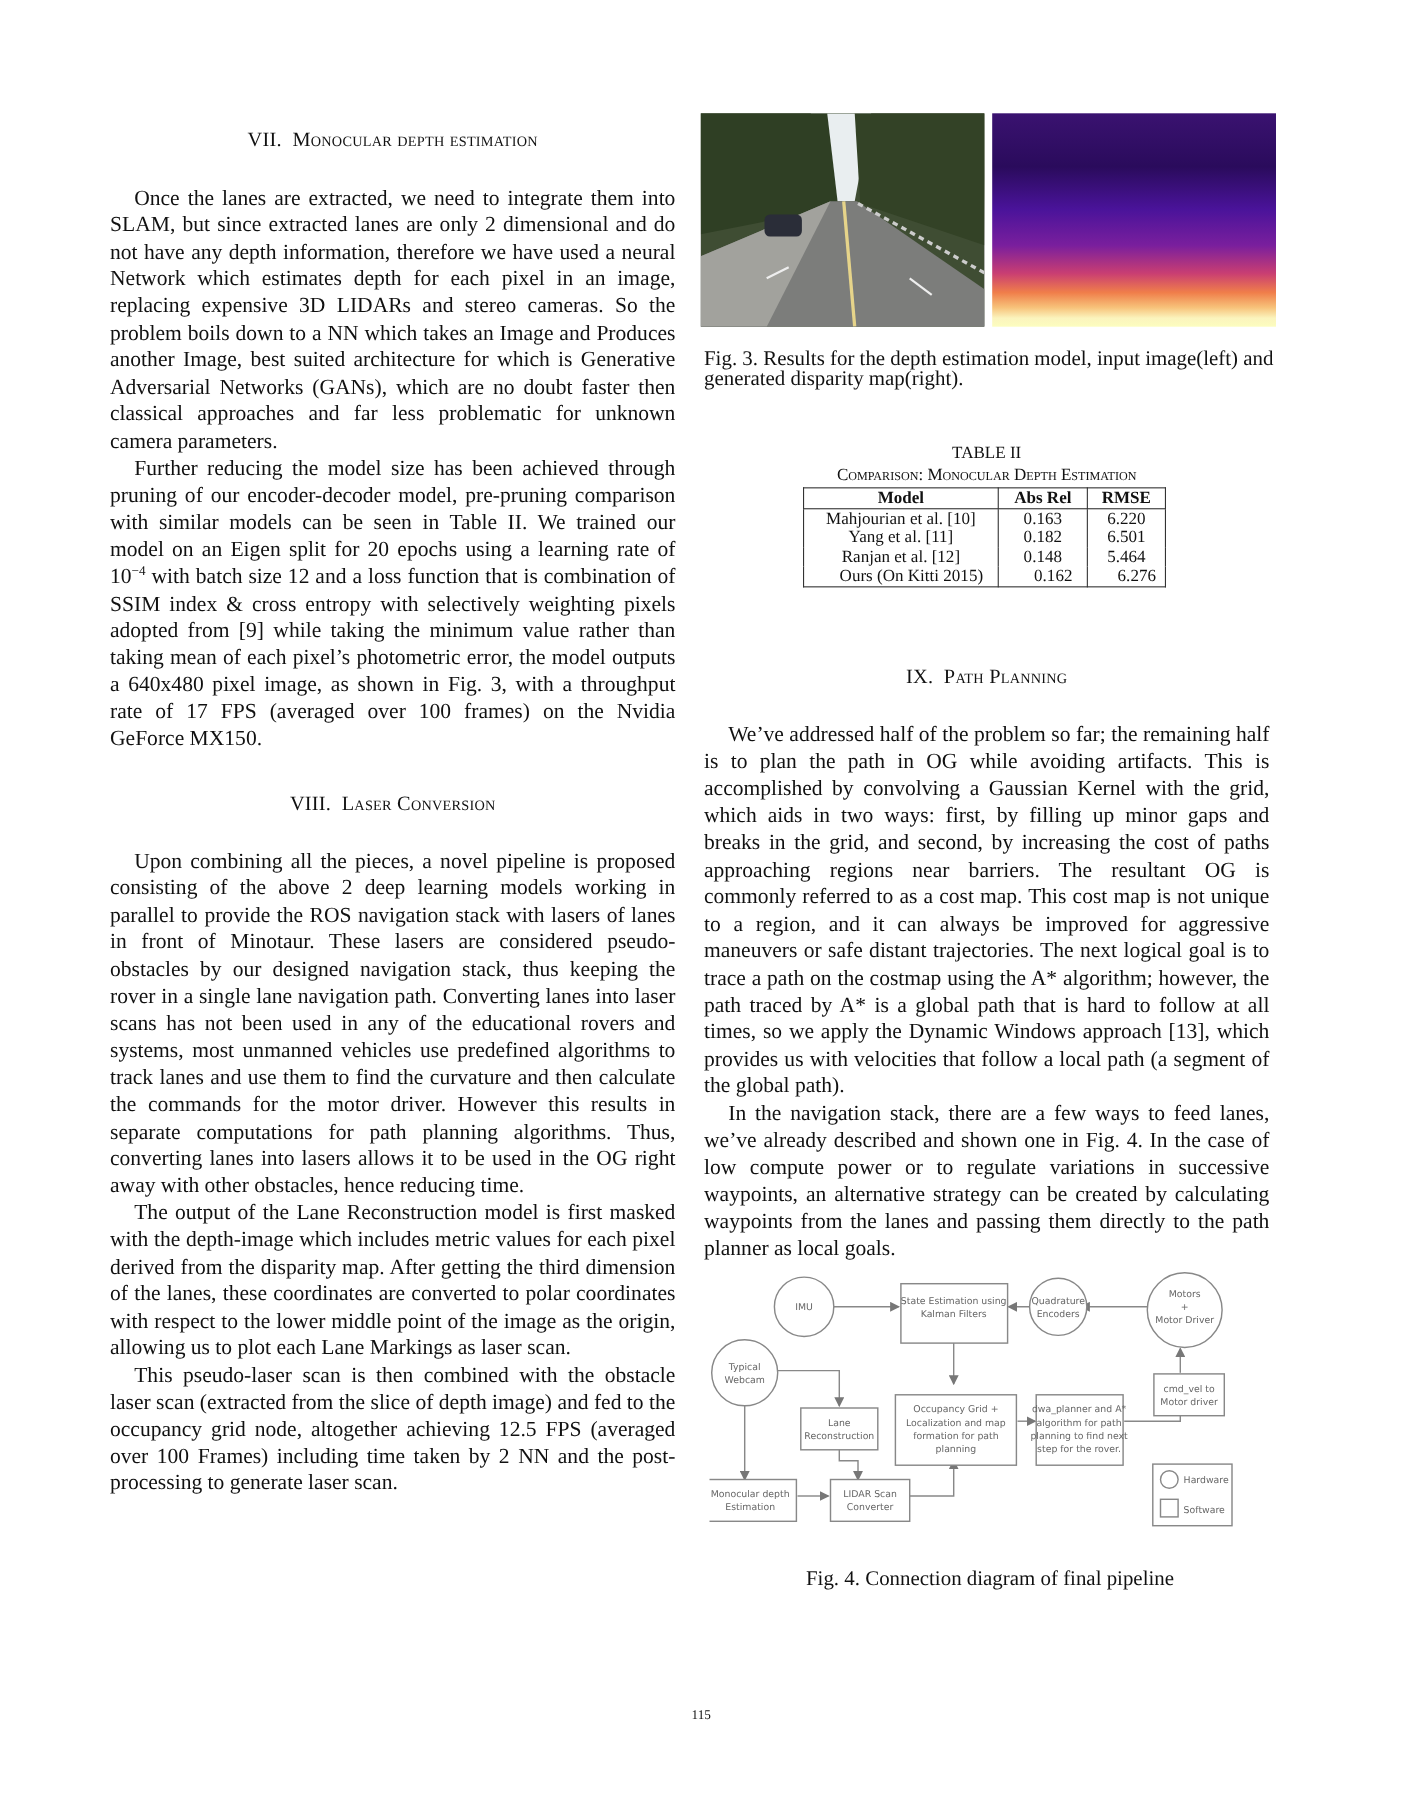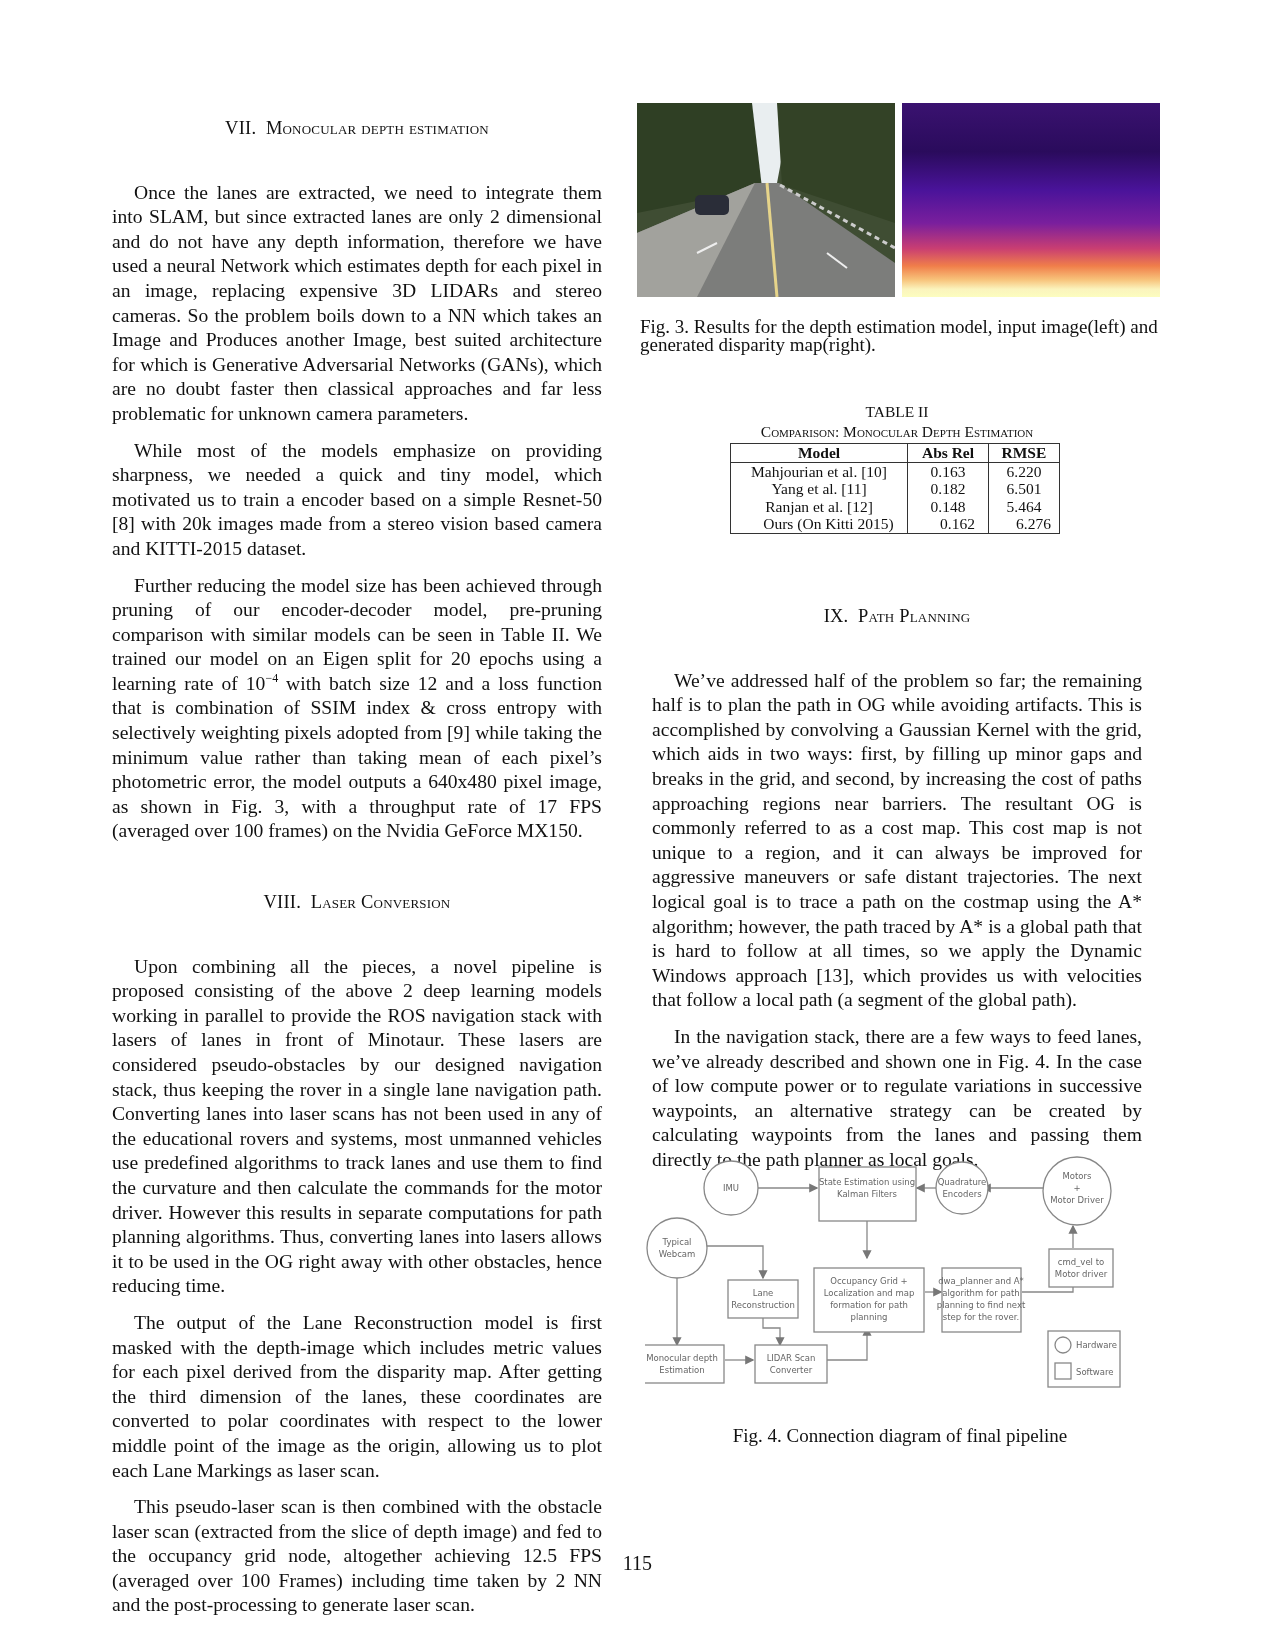--- a/index.html
+++ b/index.html
@@ -1,49 +1,48 @@
 <!DOCTYPE html>
 <html><head>
 <meta charset="utf-8">
 <style>
   html, body { margin:0; padding:0; background:#fff; }
   body { width:1275px; height:1650px; position:relative; overflow:hidden;
          font-family:"Liberation Serif","DejaVu Serif",serif; color:#111; }
   .col { position:absolute; width:514px; font-size:19.6px; line-height:24.6px; text-align:justify; }
-  .col p { margin:12px; text-indent:22px; hyphens:auto; }
+  .col p { margin:0; text-indent:22px; hyphens:auto; }
   .left { left:100px; top:100px; }
   .right { left:640px; }
   h2 { font-weight:normal; font-size:18.5px; text-align:center; margin:16px; letter-spacing:0.2px; }
   .sc { font-variant:small-caps; }
   .sec-gap { height:18px; }
   .after-h { height:12px; }
   sup { font-size:12px; line-height:0; vertical-align:super; }
   .figure-row { position:absolute; left:637px; top:103px; width:522px; height:196px; }
   .photo { position:absolute; left:0; top:0; width:258px; height:194px; overflow:hidden;
            background:linear-gradient(180deg,#4b5a3e 0%,#3c4a2e 30%,#6f7468 48%,#8b8c89 60%,#7a7b7a 100%); }
   .depth { position:absolute; left:265px; top:0; width:258px; height:194px;
            background:linear-gradient(180deg,#3a1270 0%,#2a0b5c 25%,#4a139a 45%,#7a1f9d 62%,#c93e72 75%,#f07e4a 84%,#f7c27a 91%,#fbf4bd 96%,#fcfdbf 100%); }
   .caption { position:absolute; font-size:19px; line-height:18px; }
   .tbl-title { position:absolute; left:640px; width:514px; text-align:center; font-size:15.5px; line-height:20px;margin-top:14px; }
   table.cmp { position:absolute; left:730px; top:443px; border-collapse:collapse; font-size:15.5px; line-height:17.5px; }
   table.cmp th, table.cmp td { border-left:1.5px solid #333; border-right:1.5px solid #333; padding:0 8px; text-align:center; }
   table.cmp th { font-weight:bold; border-top:1.5px solid #333; border-bottom:1.5px solid #333; }
   table.cmp tr:last-child td { border-bottom:1.5px solid #333;padding-left:27px; }
   .diagram { position:absolute; left:645px; top:1148px; width:520px; height:260px; }
   .diagram text { font-family:"DejaVu Sans","Liberation Sans",sans-serif; font-size:8.5px; fill:#666; }
-  .pageno { position:absolute; left:0; width:1275px; top:1552px; text-align:center; font-size:20px; }
+  .pageno { position:absolute; left:0; width:1275px; top:1552px; text-align:center; font-size:12px; }
 </style>
 </head>
 <body>
 
 <div class="col left">
   <h2><span>VII.</span>&nbsp; <span class="sc">Monocular depth estimation</span></h2>
   <div class="after-h"></div>
   <p>Once the lanes are extracted, we need to integrate them into SLAM, but since extracted lanes are only 2 dimensional and do not have any depth information, therefore we have used a neural Network which estimates depth for each pixel in an image, replacing expensive 3D LIDARs and stereo cameras. So the problem boils down to a NN which takes an Image and Produces another Image, best suited architecture for which is Generative Adversarial Networks (GANs), which are no doubt faster then classical approaches and far less problematic for unknown camera parameters.</p>
-  <p>While most of the models emphasize on providing sharpness, we needed a quick and tiny model, which motivated us to train a encoder based on a simple Resnet-50 [8] with 20k images made from a stereo vision based camera and KITTI-2015 dataset.</p>
   <p><span>Further reducing the model size has been achieved through pruning of our encoder-decoder model, pre-pruning comparison with similar models can be seen in Table II. We trained our model on an Eigen split for 20 epochs using a learning rate of 10</span><sup>−4</sup><span> with batch size 12 and a loss function that is combination of SSIM index &amp; cross entropy with selectively weighting pixels adopted from [9] while taking the minimum value rather than taking mean of each pixel’s photometric error, the model outputs a 640x480 pixel image, as shown in Fig. 3, with a throughput rate of 17 FPS (averaged over 100 frames) on the Nvidia GeForce MX150.</span></p>
   <div class="sec-gap"></div>
   <h2><span>VIII.</span>&nbsp; <span class="sc">Laser Conversion</span></h2>
   <div class="after-h"></div>
   <p>Upon combining all the pieces, a novel pipeline is proposed consisting of the above 2 deep learning models working in parallel to provide the ROS navigation stack with lasers of lanes in front of Minotaur. These lasers are considered pseudo-obstacles by our designed navigation stack, thus keeping the rover in a single lane navigation path. Converting lanes into laser scans has not been used in any of the educational rovers and systems, most unmanned vehicles use predefined algorithms to track lanes and use them to find the curvature and then calculate the commands for the motor driver. However this results in separate computations for path planning algorithms. Thus, converting lanes into lasers allows it to be used in the OG right away with other obstacles, hence reducing time.</p>
   <p>The output of the Lane Reconstruction model is first masked with the depth-image which includes metric values for each pixel derived from the disparity map. After getting the third dimension of the lanes, these coordinates are converted to polar coordinates with respect to the lower middle point of the image as the origin, allowing us to plot each Lane Markings as laser scan.</p>
   <p>This pseudo-laser scan is then combined with the obstacle laser scan (extracted from the slice of depth image) and fed to the occupancy grid node, altogether achieving 12.5 FPS (averaged over 100 Frames) including time taken by 2 NN and the post-processing to generate laser scan.</p>
 </div>
 
 <div class="figure-row">

